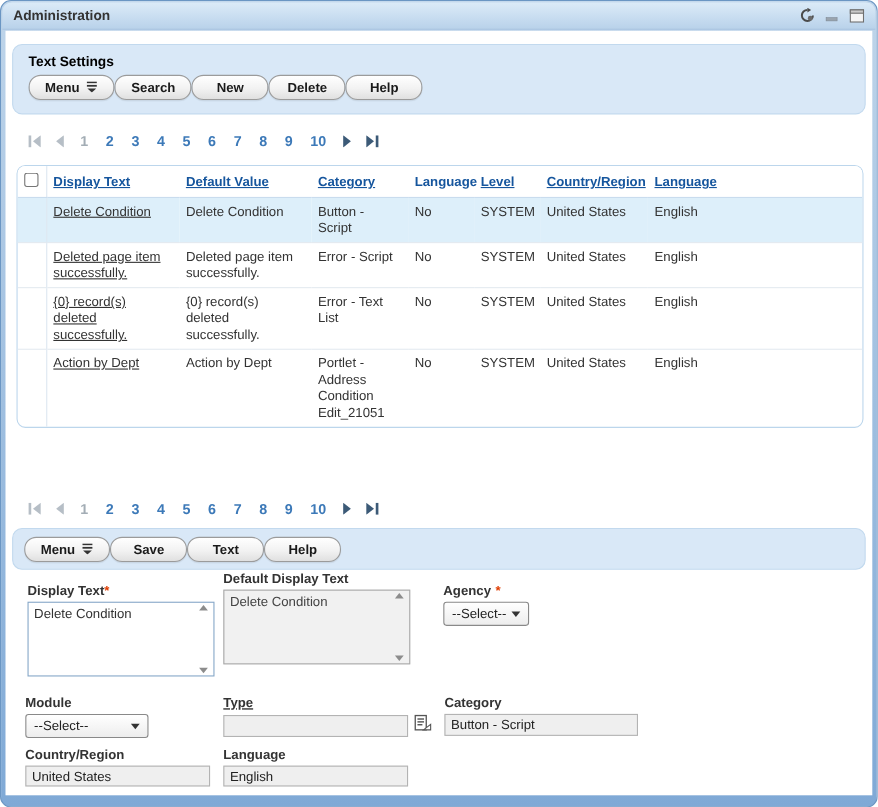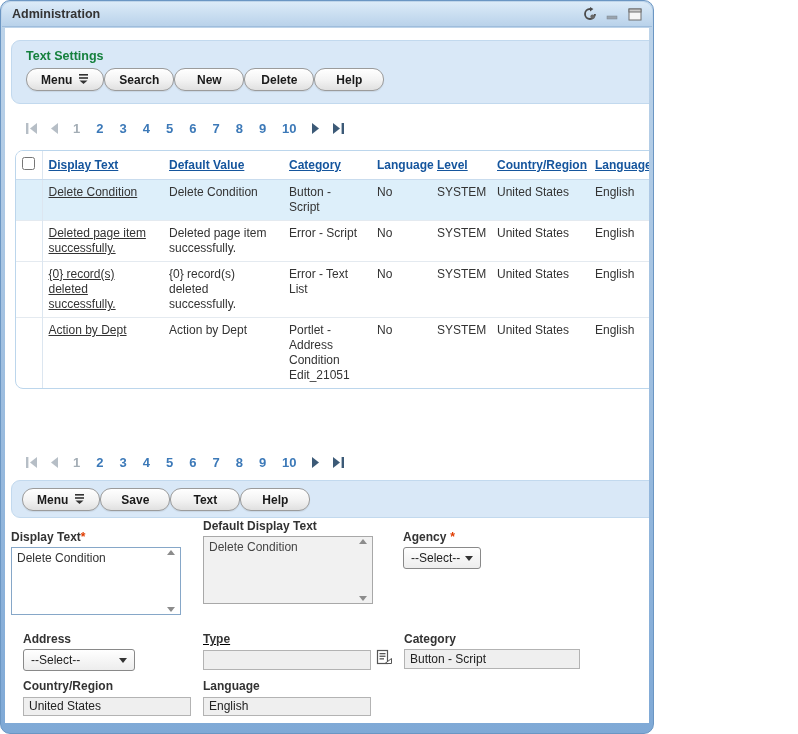--- a/index.html
+++ b/index.html
@@ -1,20 +1,20 @@
 <!DOCTYPE html>
 <html><head>
 <meta charset="utf-8">
 <style>
   * { box-sizing: border-box; }
   html,body { margin:0; padding:0; background:#fff; }
   body { font-family:"Liberation Sans", sans-serif; width:798px; height:734px; }
 
   .window{
-    position:relative; width:654px; height:734px; border-radius:10px;
+    position:relative; width:798px; height:734px; border-radius:10px;
     border:1px solid #6b96c3;
     background:linear-gradient(#bfd5ea, #7fa9d6);
   }
   .titlebar{
     position:absolute; top:1px; left:1px; right:1px; height:25px;
     border-radius:9px 9px 0 0;
     background:linear-gradient(#dcebf8, #b9d2ea);
     border-bottom:1px solid #9fbddc;
     display:flex; align-items:center; padding:0 10px;
   }
@@ -26,21 +26,21 @@
     position:absolute; top:27px; left:4px; right:4px; bottom:10px;
     background:#ffffff; overflow:hidden;
   }
 
   
   .panel{
     position:absolute; left:6px; width:776px;
     background:#d9e8f7; border:1px solid #c2d9ee; border-radius:9px;
   }
   .top-panel{ top:12px; height:64px; padding:8px 14px 0 14px; }
-  .panel-title{ font-size:12.5px; font-weight:bold; color:#15803d; }
+  .panel-title{ font-size:12.5px; font-weight:bold; color:#000000; }
   .btn-row{ display:flex; margin-top:5px; }
   .toolbar-panel{ top:452px; height:38px; padding:7px 0 0 10px; }
 
   .btn{
     display:inline-flex; align-items:center; justify-content:center; gap:6px;
     min-width:70px; height:23px; padding:0 14px;
     border:1px solid #9b9b9b; border-radius:11px;
     background:linear-gradient(#ffffff, #f2f2f2 55%, #e0e0e0);
     font-family:"Liberation Sans",sans-serif;
     font-size:12px; font-weight:bold; color:#1a1a1a; cursor:pointer;
@@ -316,21 +316,21 @@
                 <path d="M1.5 6.4 L9.5 6.4 L5.5 10 Z" fill="#333"></path>
               </svg>
           </span>
         </button>
         <button class="btn">Save</button>
         <button class="btn">Text</button>
         <button class="btn">Help</button>
       </div>
     </div>
 
-    <div class="fgroup" style="left:6px; top:502px;">
+    <div class="fgroup" style="left:20px; top:502px;">
       <div class="flabel"><span>Display Text</span><span class="req">*</span></div>
       <div class="ta-wrap">
         <textarea class="editable" style="">Delete Condition</textarea>
         <span class="scroll-rail">
           <span class="tri-up"></span>
           <span class="tri-down"></span>
         </span>
       </div>
     </div>
 
@@ -347,21 +347,21 @@
 
     <div class="fgroup" style="left:398px; top:502px;">
       <div class="flabel"><span>Agency</span><span class="req spaced">*</span></div>
       <div class="select" style="width:78px;">
         <span>--Select--</span>
         <span class="caret"></span>
       </div>
     </div>
 
     <div class="fgroup" style="left:18px; top:604px;">
-      <div class="flabel">Address</div>
+      <div class="flabel">Module</div>
       <div class="select" style="width:112px;">
         <span>--Select--</span>
         <span class="caret"></span>
       </div>
     </div>
 
     <div class="fgroup" style="left:198px; top:604px;text-decoration:underline;">
       <div class="flabel">Type</div>
       <div class="type-row">
         <input class="tinput" style="width: 168px;" readonly="" value="">

